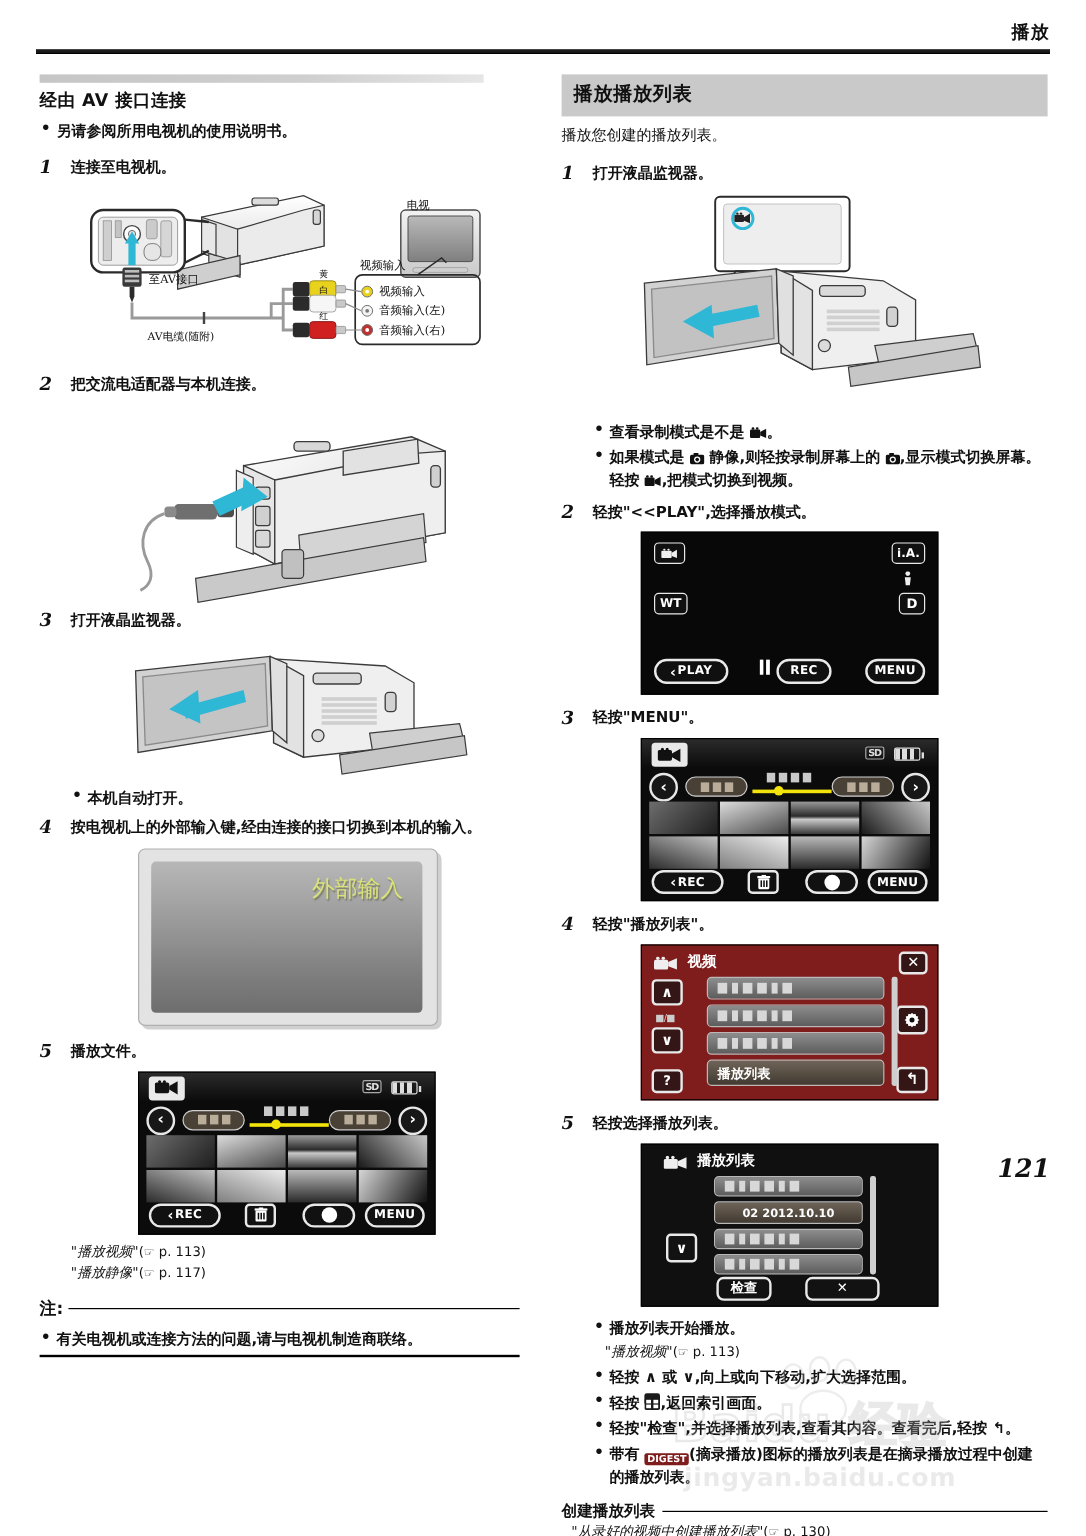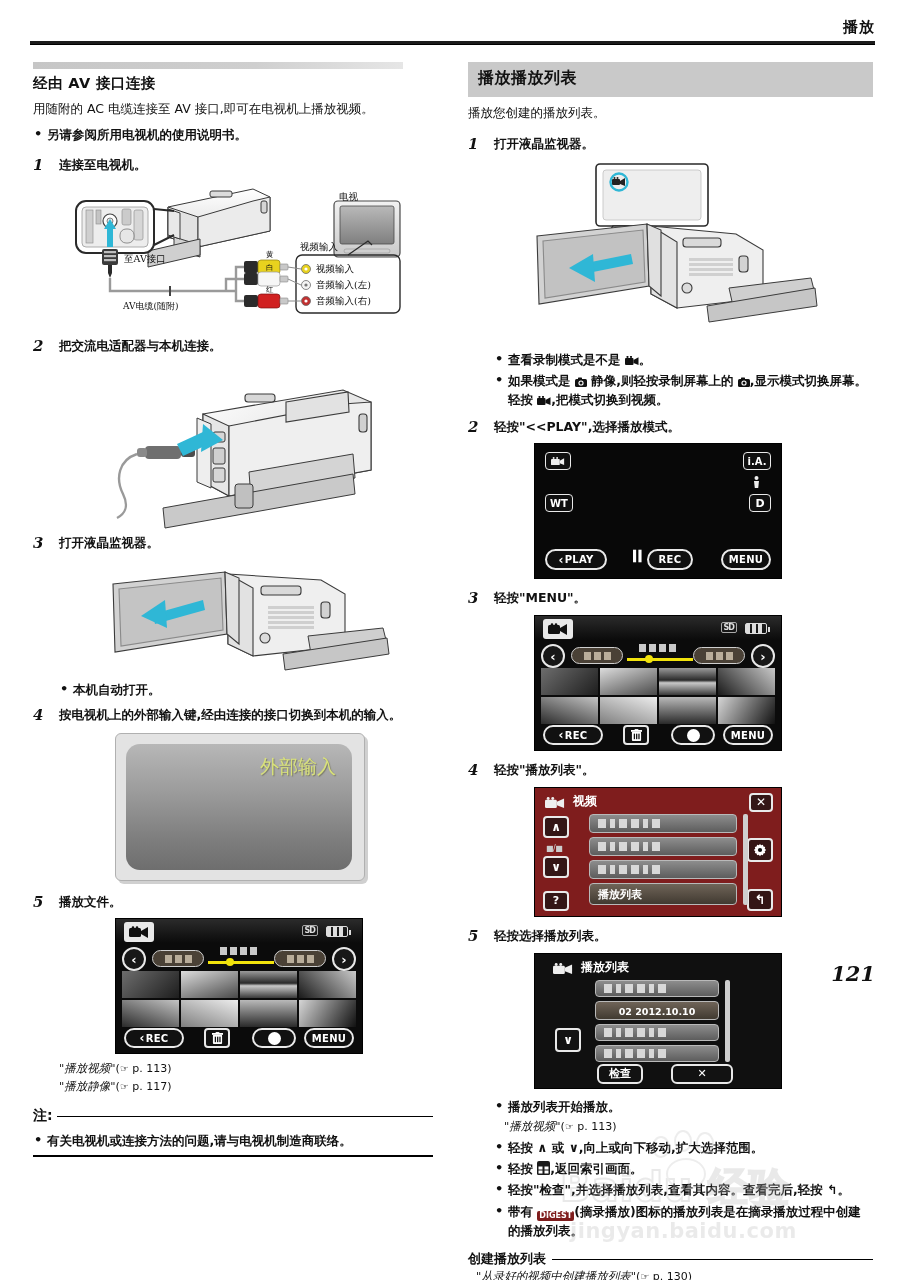--- a/index.html
+++ b/index.html
@@ -168,21 +168,21 @@
   .scrollbar { position:absolute; width:5px; background:#cfcfcf; border-radius:2px; }
 
   .tv-shell {
     position:relative; margin: 8px auto 0 auto;
     background:#e3e3e3; border:1px solid #b0b0b0; border-radius:6px;
     box-shadow: 3px 3px 0 #d0d0d0;
   }
   .tv-screen {
     position:absolute; left:10px; top:10px; right:12px; bottom:10px;
     background: linear-gradient(to bottom,#b7b7b7 0%, #9a9a9a 40%, #7e7e7e 75%, #6e6e6e 100%);
-    border-radius:14px;
+    border-radius:4px;
   }
   .tv-text {
     position:absolute; right:16px; top:10px; font-size:19px;
     color:#d9e27a; font-weight:normal;
     font-family:"DejaVu Serif","Liberation Serif",serif;
     text-shadow: 1px 1px 1px rgba(80,80,40,.5);
   }
 
   
   .pageno {
@@ -220,21 +220,20 @@
 
   <div class="header">
     <div class="header-title">播放</div>
     <div class="header-rule"></div>
   </div>
 
   <div class="col-left">
 
     <div class="sec-h2-bar" style="width:370px"></div>
     <div class="sec-h2">经由 AV 接口连接</div>
-    <div class="para">用随附的 AC 电缆连接至 AV 接口,即可在电视机上播放视频。</div>
     <ul class="bl">
       <li>另请参阅所用电视机的使用说明书。</li>
     </ul>
 
     <div class="step">
       <div class="step-num">1</div>
       <div class="step-txt">连接至电视机。</div>
     </div>
 
     <div class="illus" style="width:370px;height:152px;margin-top:4px;">

